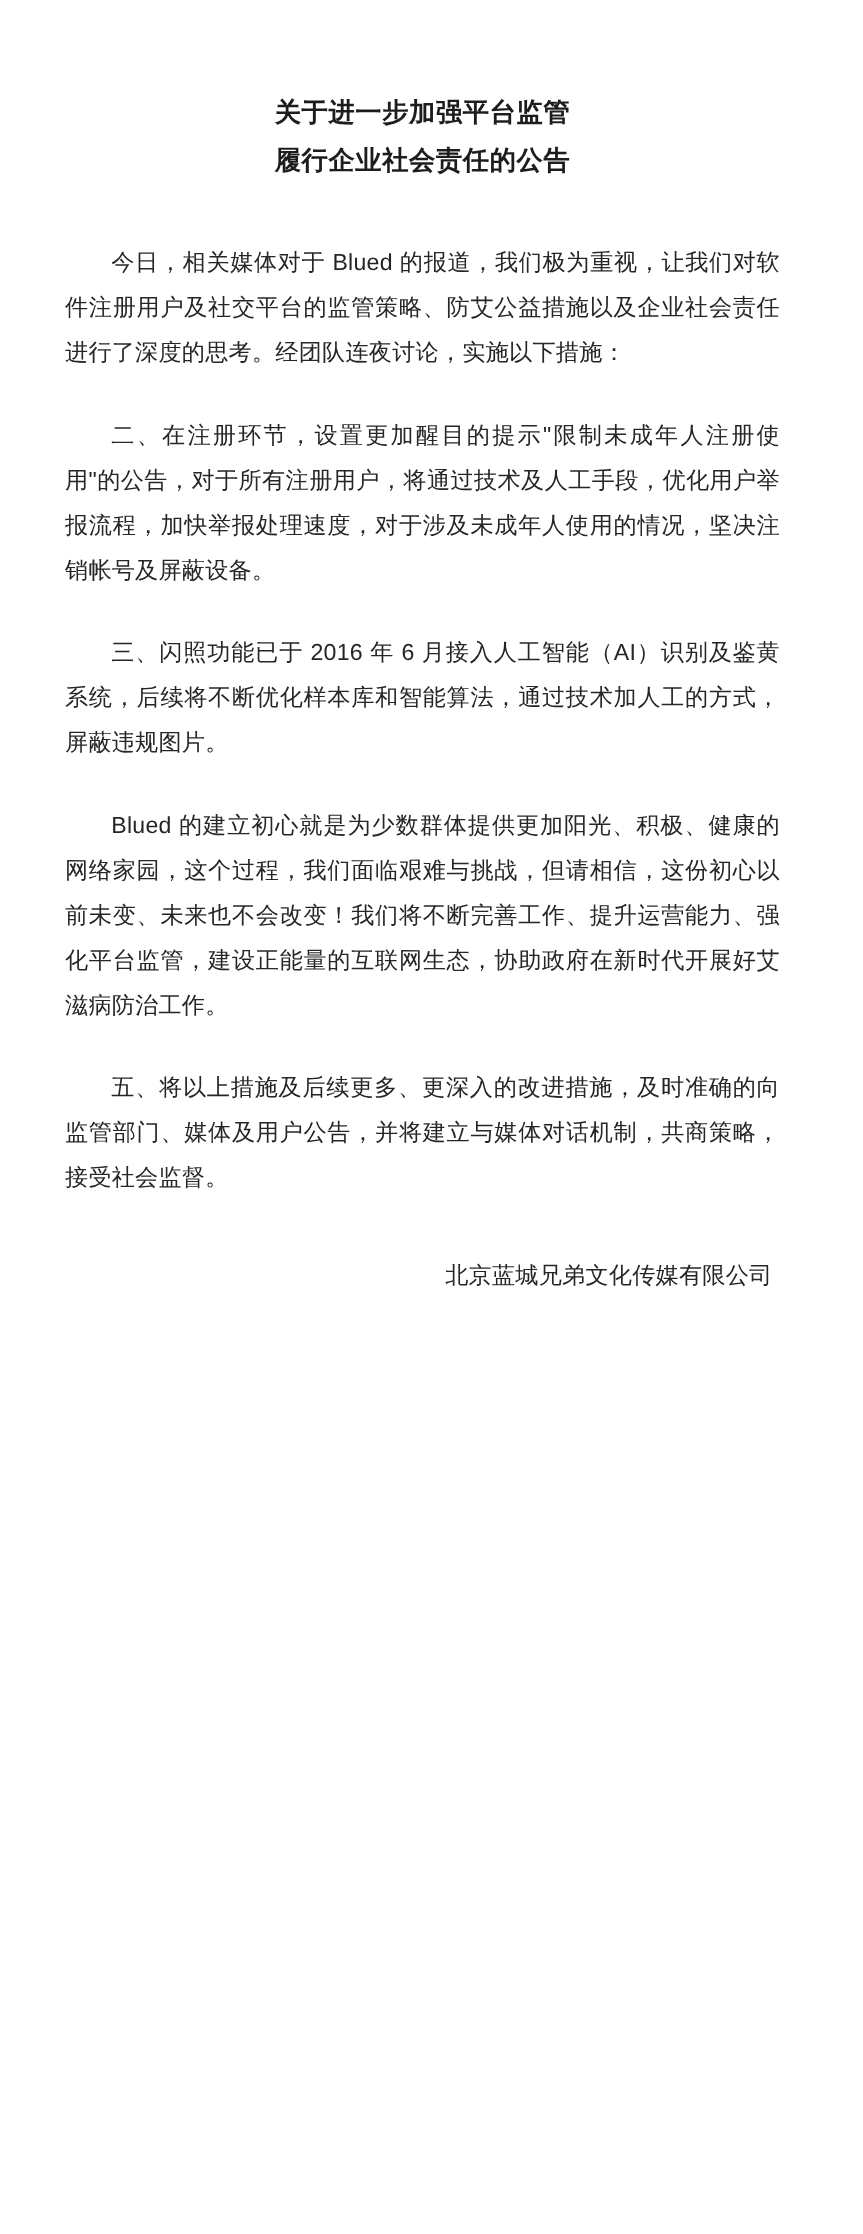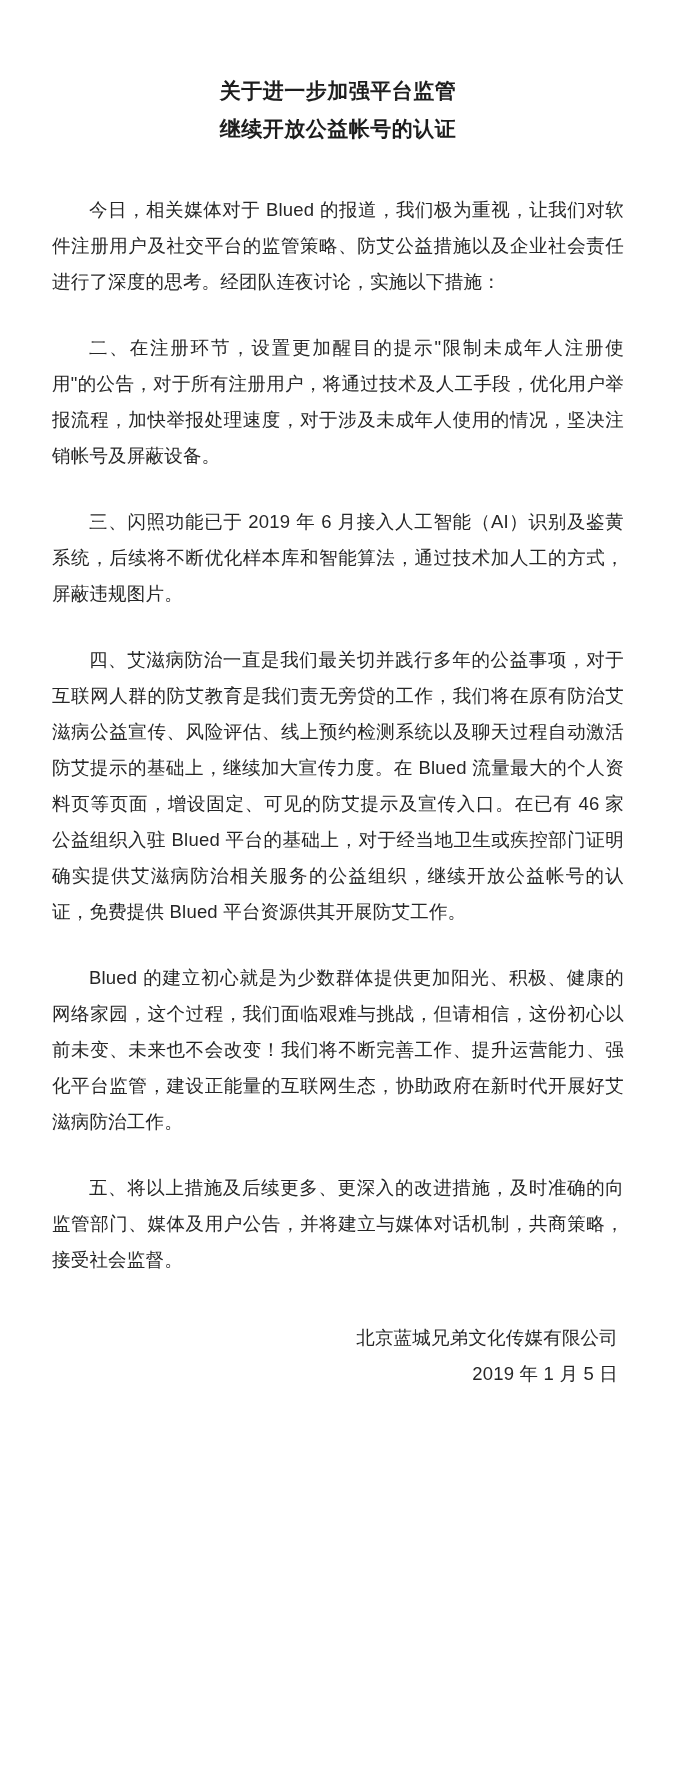--- a/index.html
+++ b/index.html
@@ -46,39 +46,38 @@
   .sign-block {
     margin-top: 42px;
     text-align: right;
   }
   .sign-line {
     font-size: 18.5px;
     line-height: 36px;
     letter-spacing: 0.2px;
     color: #262626;
     padding-right: 6px;
+    margin-top: 20px;
   }
 </style>
 </head>
 <body>
 
 <div class="page">
 
   <div class="title-block">
     <div class="title-line">关于进一步加强平台监管</div>
-    <div class="title-line">继续开放公益帐号的认证</div>
+    <div class="title-line">履行企业社会责任的公告</div>
   </div>
 
   <div class="body-block">
     <p class="para">今日，相关媒体对于 Blued 的报道，我们极为重视，让我们对软件注册用户及社交平台的监管策略、防艾公益措施以及企业社会责任进行了深度的思考。经团队连夜讨论，实施以下措施：</p>
     <p class="para">二、在注册环节，设置更加醒目的提示"限制未成年人注册使用"的公告，对于所有注册用户，将通过技术及人工手段，优化用户举报流程，加快举报处理速度，对于涉及未成年人使用的情况，坚决注销帐号及屏蔽设备。</p>
-    <p class="para">三、闪照功能已于 2019 年 6 月接入人工智能（AI）识别及鉴黄系统，后续将不断优化样本库和智能算法，通过技术加人工的方式，屏蔽违规图片。</p>
-    <p class="para">四、艾滋病防治一直是我们最关切并践行多年的公益事项，对于互联网人群的防艾教育是我们责无旁贷的工作，我们将在原有防治艾滋病公益宣传、风险评估、线上预约检测系统以及聊天过程自动激活防艾提示的基础上，继续加大宣传力度。在 Blued 流量最大的个人资料页等页面，增设固定、可见的防艾提示及宣传入口。在已有 46 家公益组织入驻 Blued 平台的基础上，对于经当地卫生或疾控部门证明确实提供艾滋病防治相关服务的公益组织，继续开放公益帐号的认证，免费提供 Blued 平台资源供其开展防艾工作。</p>
+    <p class="para">三、闪照功能已于 2016 年 6 月接入人工智能（AI）识别及鉴黄系统，后续将不断优化样本库和智能算法，通过技术加人工的方式，屏蔽违规图片。</p>
     <p class="para">Blued 的建立初心就是为少数群体提供更加阳光、积极、健康的网络家园，这个过程，我们面临艰难与挑战，但请相信，这份初心以前未变、未来也不会改变！我们将不断完善工作、提升运营能力、强化平台监管，建设正能量的互联网生态，协助政府在新时代开展好艾滋病防治工作。</p>
     <p class="para">五、将以上措施及后续更多、更深入的改进措施，及时准确的向监管部门、媒体及用户公告，并将建立与媒体对话机制，共商策略，接受社会监督。</p>
   </div>
 
   <div class="sign-block">
     <div class="sign-line">北京蓝城兄弟文化传媒有限公司</div>
-    <div class="sign-line">2019 年 1 月 5 日</div>
   </div>
 
 </div>
 
 </body></html>

